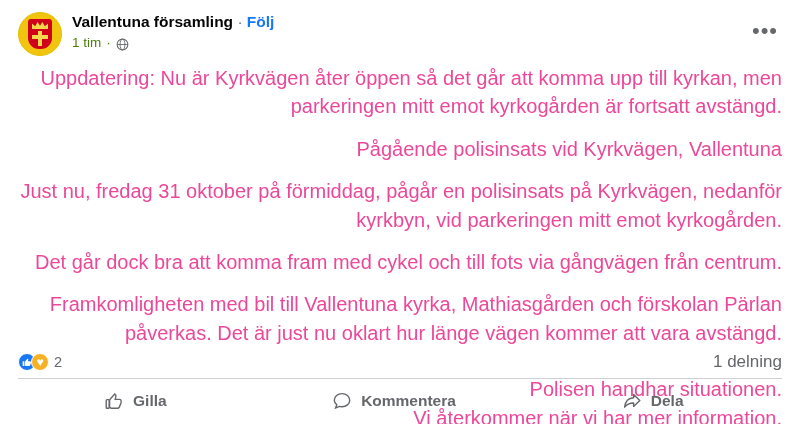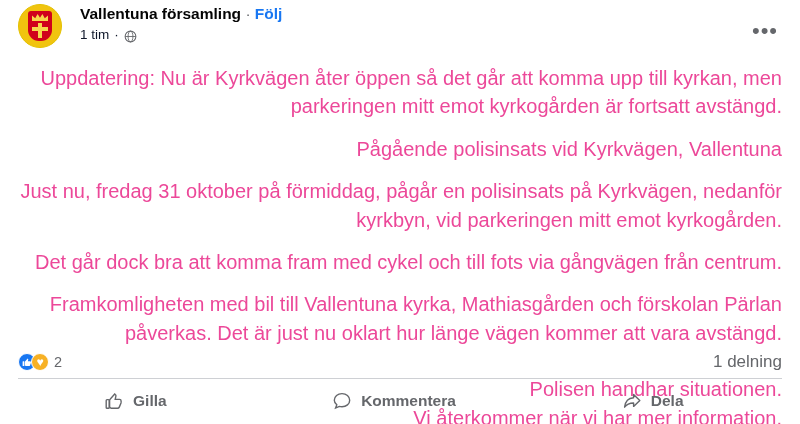--- a/index.html
+++ b/index.html
@@ -19,24 +19,23 @@
     width: 800px;
     height: 424px;
     box-sizing: border-box;
     padding: 0 18px;
   }
 
   
   .post-header {
     display: flex;
     align-items: flex-start;
-    padding-top: 4px;
+    padding-top: 12px;
     height: 56px;
     box-sizing: border-box;
-    gap: 8px;
   }
   .avatar {
     width: 42px;
     height: 42px;
     border-radius: 50%;
     flex: 0 0 42px;
     background: #f1c40f;
     border: 1px solid #e4c200;
     position: relative;
     overflow: hidden;
@@ -92,21 +91,21 @@
     color: #65676b;
     font-weight: normal;
   }
   .follow-link {
     color: #1877f2;
     font-weight: bold;
     cursor: pointer;
   }
   .meta-line {
     font-size: 13.5px;
-    color: #0f172a;
+    color: #4d7c0f;
     margin-top: 3px;
     display: flex;
     align-items: center;
     gap: 5px;
   }
   .globe-icon {
     display: inline-block;
     width: 13px;
     height: 13px;
     position: relative;

